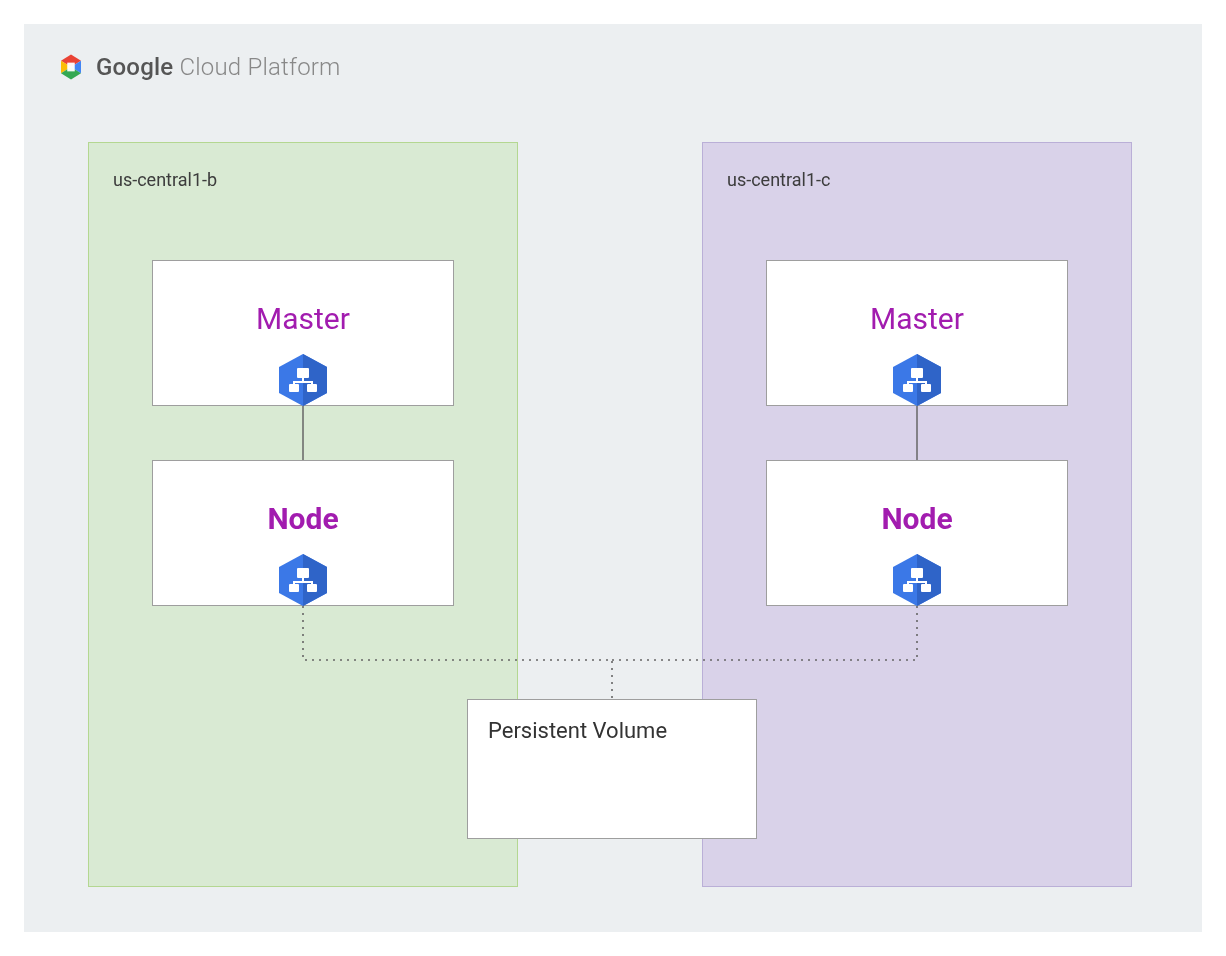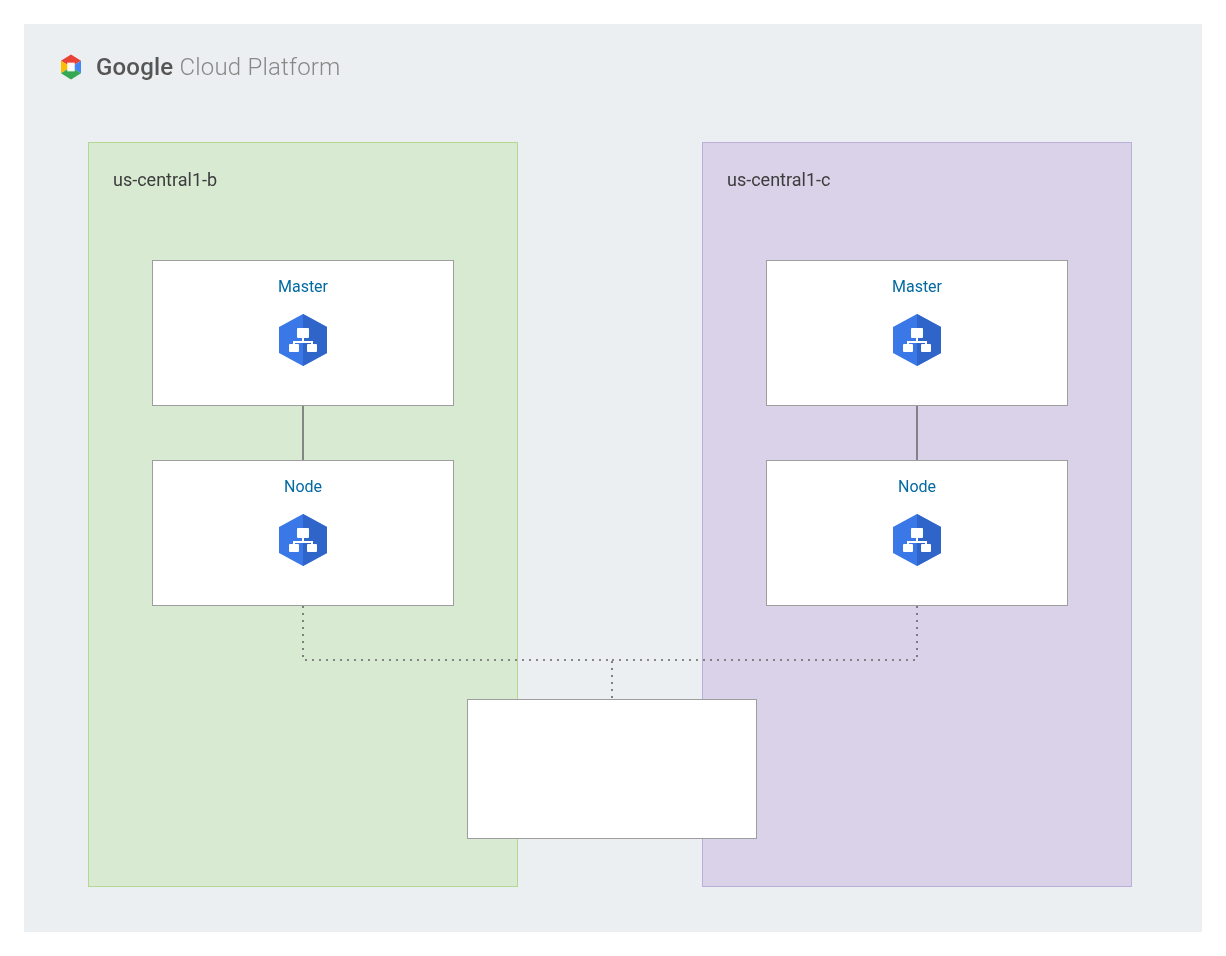--- a/index.html
+++ b/index.html
@@ -56,25 +56,25 @@
     position: absolute;
     background: #fff;
     border: 1px solid #9e9e9e;
     left: 50%;
     transform: translateX(-50%);
     width: 302px;
     height: 146px;
     text-align: center;
   }
   .box.master { top: 236px; }
-  .box.node   { top: 436px; }
+  .box.node   { top: 436px; font-weight: bold; }
   .box-title {
-    margin-top: 16px;
-    font-size: 16px;
-    color: #0369a1;
+    margin-top: 40px;
+    font-size: 30px;
+    color: #a21caf;
   }
   .hex-icon {
     margin: 14px auto 0;
     width: 60px;
     height: 60px;
   }
 
   .pv-box {
     position: absolute;
     background: #fff;
@@ -192,20 +192,21 @@
           <rect x="29" y="27" width="2" height="6"></rect>
           <rect x="20" y="31" width="20" height="2"></rect>
           <rect x="20" y="31" width="2" height="4"></rect>
           <rect x="38" y="31" width="2" height="4"></rect>
         </g>
       </svg>
     </div>
   </div>
 
   <div class="pv-box">
+    <div class="pv-title">Persistent Volume</div>
   </div>
 
   <svg class="conn" style="left:278px; top:382px;" width="2" height="54">
     <line x1="1" y1="0" x2="1" y2="54" stroke="#666" stroke-width="1.5"></line>
   </svg>
 
   <svg class="conn" style="left:892px; top:382px;" width="2" height="54">
     <line x1="1" y1="0" x2="1" y2="54" stroke="#666" stroke-width="1.5"></line>
   </svg>
 

